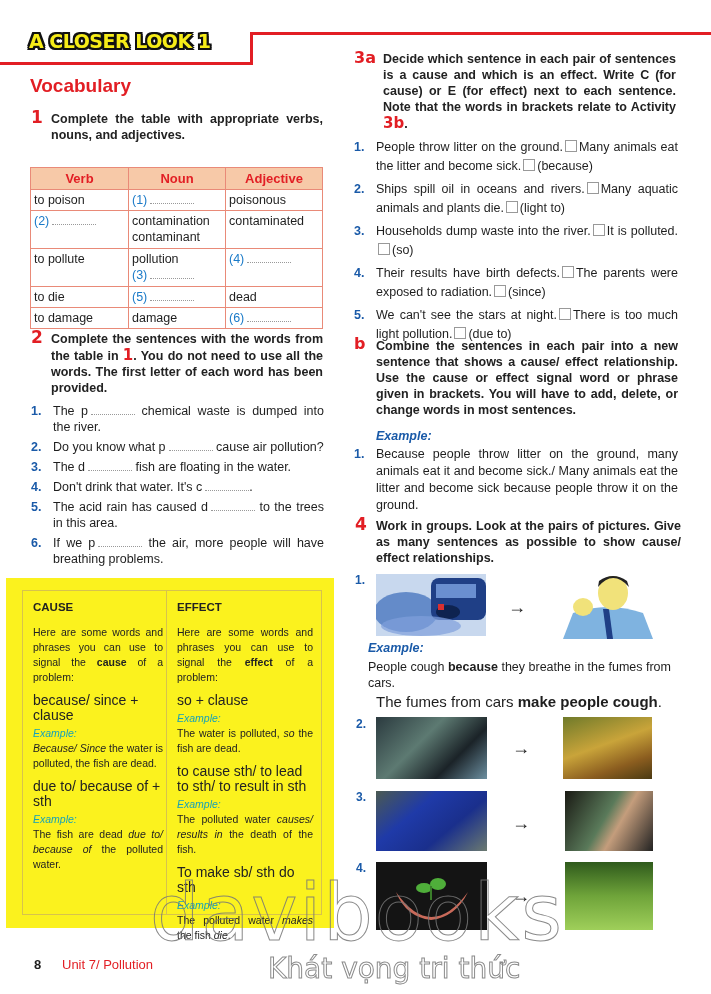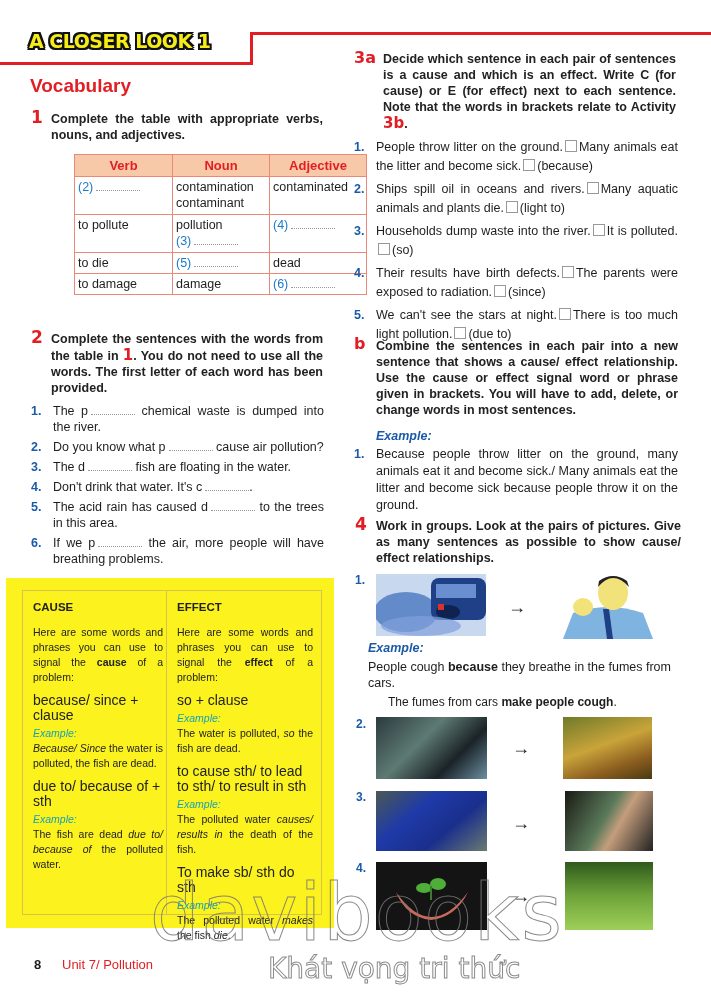--- a/index.html
+++ b/index.html
@@ -14,21 +14,21 @@
   .hdr-line-left { left: 0; top: 62px; width: 252px; height: 3px; background: #e21e24; }
   .hdr-line-vert { left: 250px; top: 32px; width: 3px; height: 33px; background: #e21e24; }
   .hdr-line-right { left: 250px; top: 32px; width: 461px; height: 3px; background: #e21e24; }
 
   .section-title { left: 30px; top: 75px; font-size: 19px; font-weight: bold; color: #e21e24; text-align: center; }
 
   .ex-num { font-family: "DejaVu Sans", sans-serif; font-weight: 900; color: #e21e24; font-size: 17px; position: absolute; }
   .ex-head { position: absolute; font-weight: bold; font-size: 12.5px; line-height: 16px; color: #222; text-align: justify; }
 
   
-  table.vocab { position: absolute; left: 30px; top: 154px; width: 293px; border-collapse: collapse; font-size: 12.5px; margin-left: 44px; }
+  table.vocab { position: absolute; left: 30px; top: 167px; width: 293px; border-collapse: collapse; font-size: 12.5px; }
   table.vocab th { background: #f7c9a8; color: #e21e24; font-weight: bold; height: 22px; border: 1px solid #e98a78; font-size: 13px; }
   table.vocab td { border: 1px solid #e98a78; padding: 2px 3px; vertical-align: top; line-height: 16px; }
   .blank-num { color: #1a7ac8; }
   .dots { display: inline-block; width: 44px; border-bottom: 1px dotted #999; height: 10px; margin-left: 3px; }
 
   
   .list { position: absolute; font-size: 12.5px; line-height: 16px; }
   .list .item { position: relative; padding-left: 22px; margin-bottom: 4px; text-align: justify; }
   .list .item .n { position: absolute; left: 0; top: 0; color: #1a5aa8; font-weight: bold; }
   .cbox { display: inline-block; width: 12px; height: 12px; border: 1px solid #999; background: #fff; vertical-align: -1px; margin: 0 2px; }
@@ -73,20 +73,25 @@
 
 <table class="vocab">
   <thead>
     <tr>
       <th style="width:98px">Verb</th>
       <th style="width:97px">Noun</th>
       <th>Adjective</th>
     </tr>
   </thead>
   <tbody>
+    <tr>
+      <td>to poison</td>
+      <td><span class="blank-num">(1)</span><span class="dots"></span></td>
+      <td>poisonous</td>
+    </tr>
     <tr>
       <td style="height:38px"><span class="blank-num">(2)</span><span class="dots"></span></td>
       <td>contamination contaminant</td>
       <td>contaminated</td>
     </tr>
     <tr>
       <td style="height:38px">to pollute</td>
       <td><span>pollution</span><br><span class="blank-num">(3)</span><span class="dots"></span></td>
       <td><span class="blank-num">(4)</span><span class="dots"></span></td>
     </tr>
@@ -183,21 +188,21 @@
     <path d="M0 66 L10 40 Q45 28 80 40 L90 66 Z" fill="#7fb3e0"></path>
     <path d="M40 36 L44 66 L50 66 L46 36 Z" fill="#1f3f86"></path>
     <ellipse cx="50" cy="20" rx="15" ry="17" fill="#f1e27a"></ellipse>
     <path d="M35 14 Q50 -4 66 14 L64 8 Q50 -2 36 8 Z" fill="#222"></path>
     <ellipse cx="20" cy="34" rx="10" ry="9" fill="#f1e27a"></ellipse>
   </svg>
 </div>
 
 <div class="abs example" style="left:368px;top:641px;font-size:12.5px;">Example:</div>
 <div class="abs" style="left:368px;top:659px;width:312px;font-size:12.5px;line-height:16px;"><span>People cough </span><b>because</b><span> they breathe in the fumes from cars.</span></div>
-<div class="abs" style="left:388px;top:694px;width:312px;font-size:12px;line-height:16px;"><span>The fumes from cars </span><b>make people cough</b><span>.</span></div>
+<div class="abs" style="left:376px;top:694px;width:312px;font-size:15px;line-height:16px;"><span>The fumes from cars </span><b>make people cough</b><span>.</span></div>
 
 <div class="pnum" style="left:356px;top:717px;">2.</div>
 <div class="pic" style="left:376px;top:717px;width:111px;height:62px;background:linear-gradient(135deg,#2b3a3f,#5d7a72 40%,#1b2328 70%,#6c8fa0);"></div>
 <div class="arrow" style="left:512px;top:738px;">→</div>
 <div class="pic" style="left:563px;top:717px;width:89px;height:62px;background:linear-gradient(160deg,#6f7a2a,#c9a43a 45%,#8b5d1f 75%,#4a3a12);"></div>
 
 <div class="pic" style="left:376px;top:791px;width:111px;height:60px;background:linear-gradient(140deg,#4b5a52,#1f3aa8 35%,#1a2f8c 65%,#6b7a70);"></div>
 <div class="pnum" style="left:356px;top:790px;">3.</div>
 <div class="arrow" style="left:512px;top:813px;">→</div>
 <div class="pic" style="left:565px;top:791px;width:88px;height:60px;background:linear-gradient(120deg,#1a1a14,#5a7a5a 45%,#c49d7c 60%,#222);"></div>

